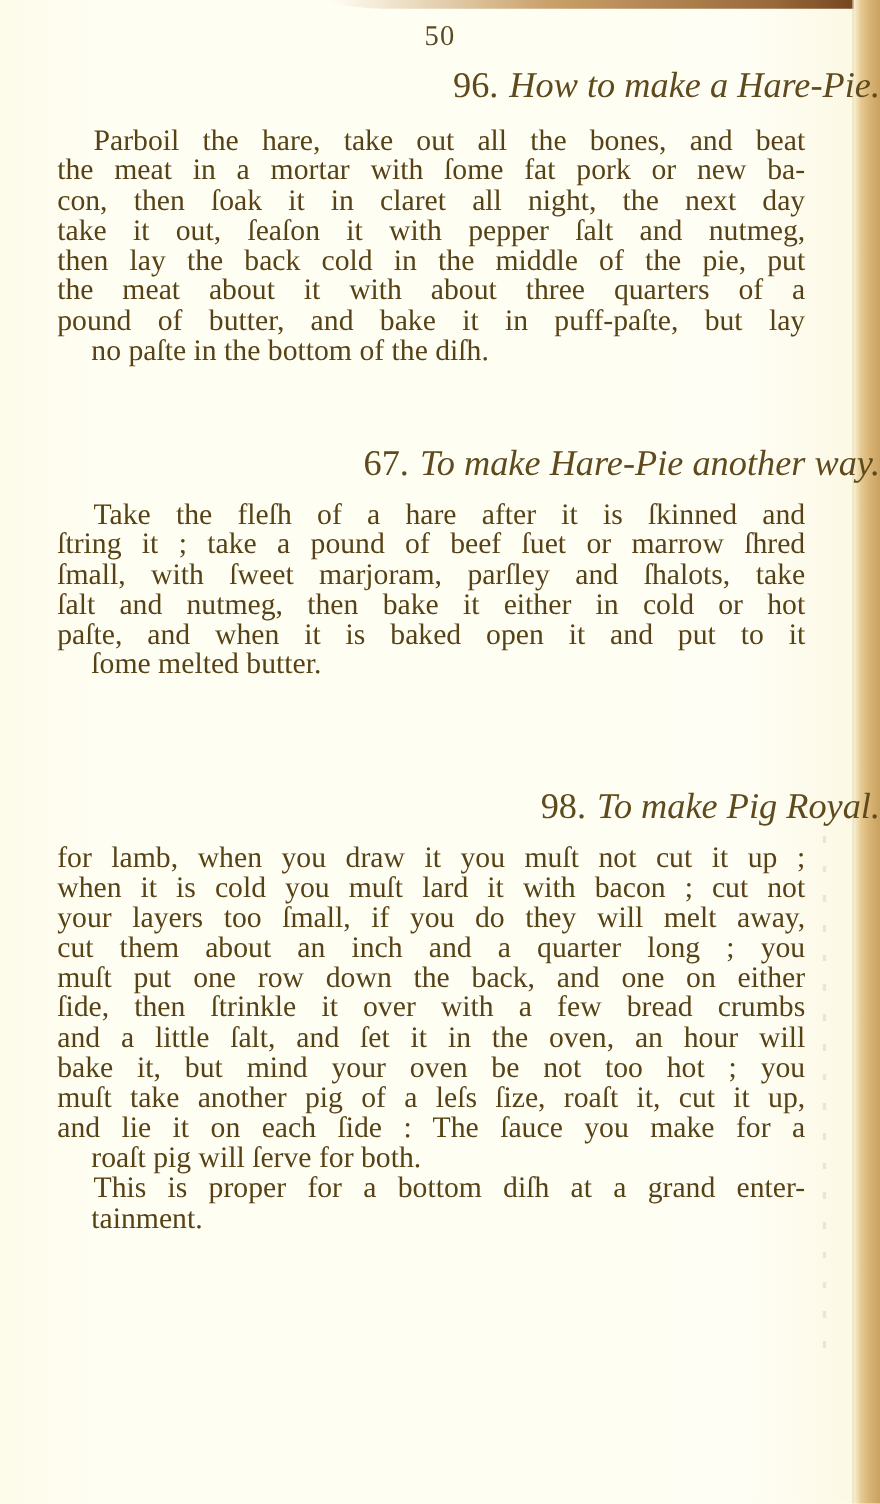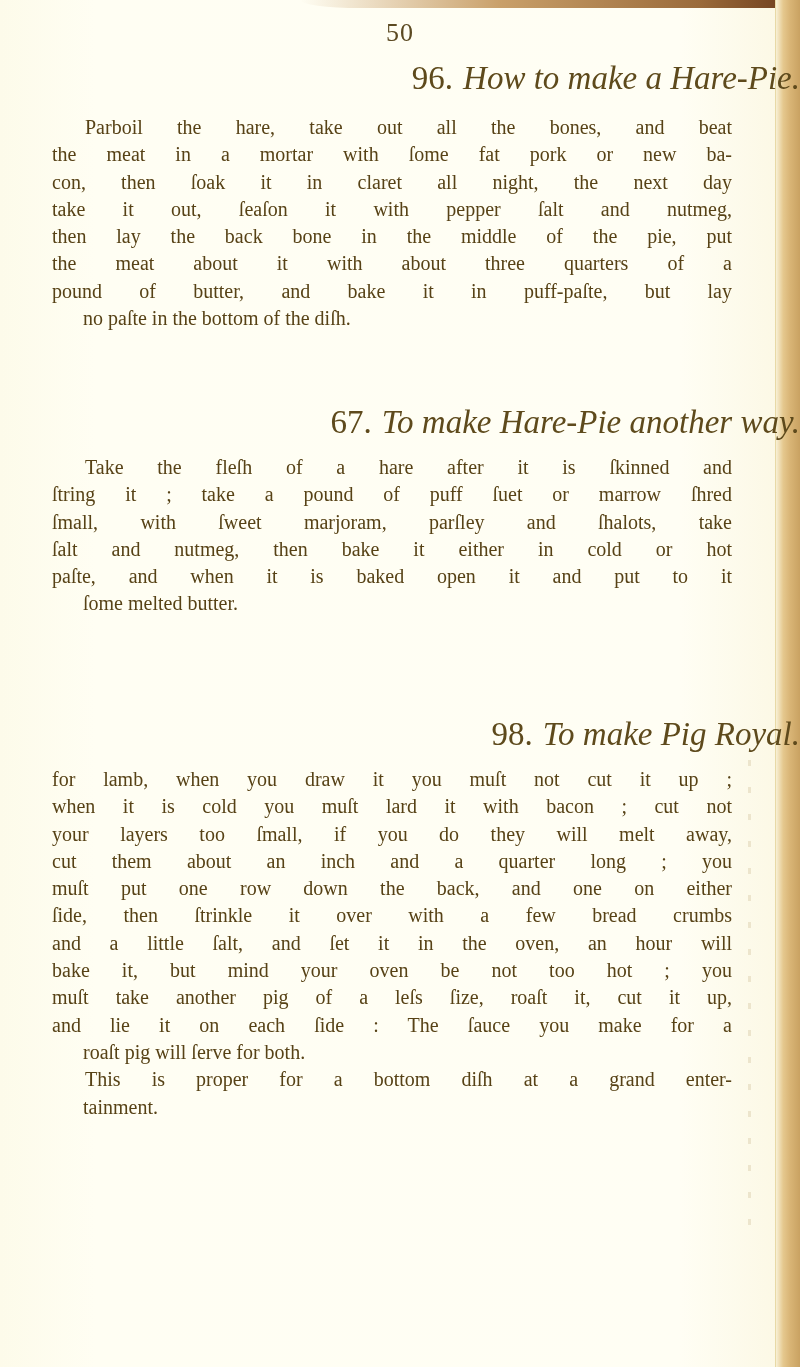--- a/index.html
+++ b/index.html
@@ -60,21 +60,21 @@
       margin-right: 10px;
     }
     .recipe-title .name {
       font-style: italic;
     }
     .body-text {
       position: absolute;
       left: 52px;
       width: 680px;
       font-family: "Liberation Serif", serif;
-      font-size: 20px;
+      font-size: 27px;
       line-height: 27.3px;
       color: #574216;
     }
     .line {
       display: block;
       white-space: nowrap;
       text-align: justify;
       text-align-last: justify;
       height: 27.3px;
     }
@@ -98,32 +98,32 @@
   <div class="folio">50</div>
 
   <div class="recipe-title" style="top:60px;">
     <span class="num">96.</span><span class="name">How to make a Hare-Pie.</span>
   </div>
   <div class="body-text" style="top:114px;">
     <span class="line indent">Parboil the hare, take out all the bones, and beat</span>
     <span class="line">the meat in a mortar with ſome fat pork or new ba-</span>
     <span class="line">con, then ſoak it in claret all night, the next day</span>
     <span class="line">take it out, ſeaſon it with pepper ſalt and nutmeg,</span>
-    <span class="line">then lay the back bone in the middle of the pie, put</span>
+    <span class="line">then lay the back cold in the middle of the pie, put</span>
     <span class="line">the meat about it with about three quarters of a</span>
     <span class="line">pound of butter, and bake it in puff-paſte, but lay</span>
     <span class="line last">no paſte in the bottom of the diſh.</span>
   </div>
 
   <div class="recipe-title" style="top:404px;">
     <span class="num">67.</span><span class="name">To make Hare-Pie another way.</span>
   </div>
   <div class="body-text" style="top:454px;">
     <span class="line indent">Take the fleſh of a hare after it is ſkinned and</span>
-    <span class="line">ſtring it ; take a pound of puff ſuet or marrow ſhred</span>
+    <span class="line">ſtring it ; take a pound of beef ſuet or marrow ſhred</span>
     <span class="line">ſmall, with ſweet marjoram, parſley and ſhalots, take</span>
     <span class="line">ſalt and nutmeg, then bake it either in cold or hot</span>
     <span class="line">paſte, and when it is baked open it and put to it</span>
     <span class="line last">ſome melted butter.</span>
   </div>
 
   <div class="recipe-title" style="top:716px;">
     <span class="num">98.</span><span class="name">To make Pig Royal.</span>
   </div>
   <div class="body-text" style="top:766px;">

